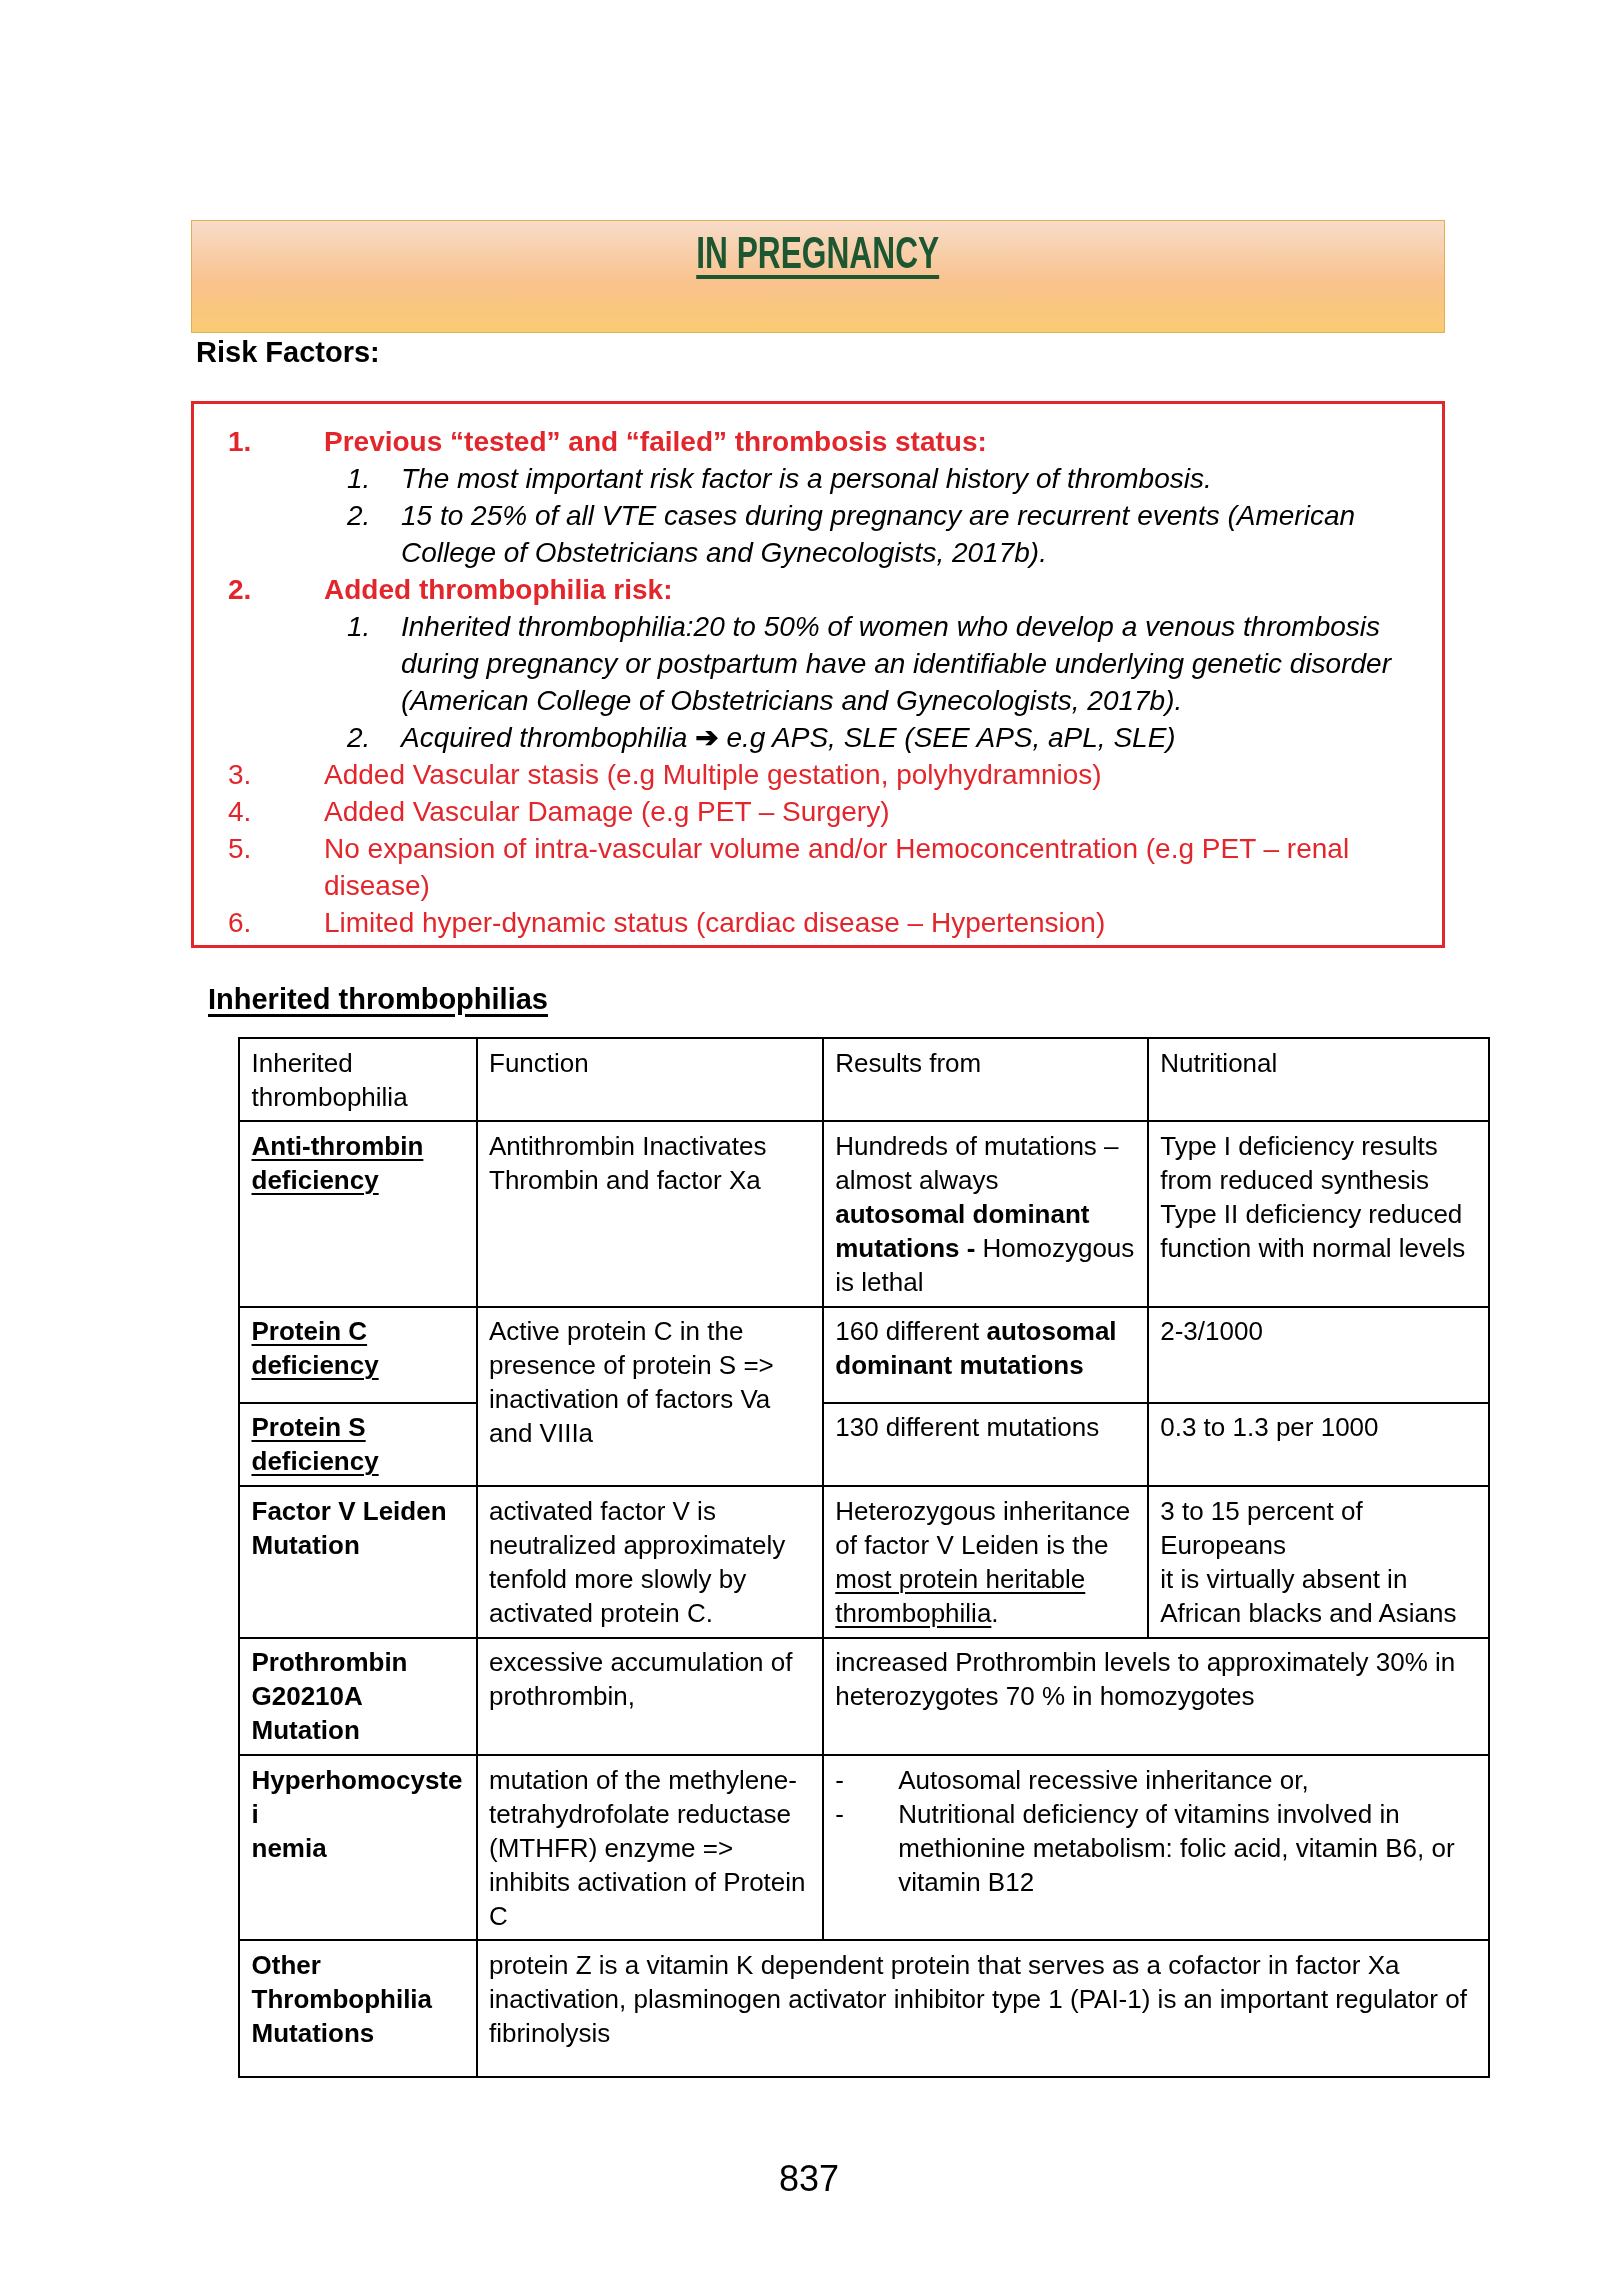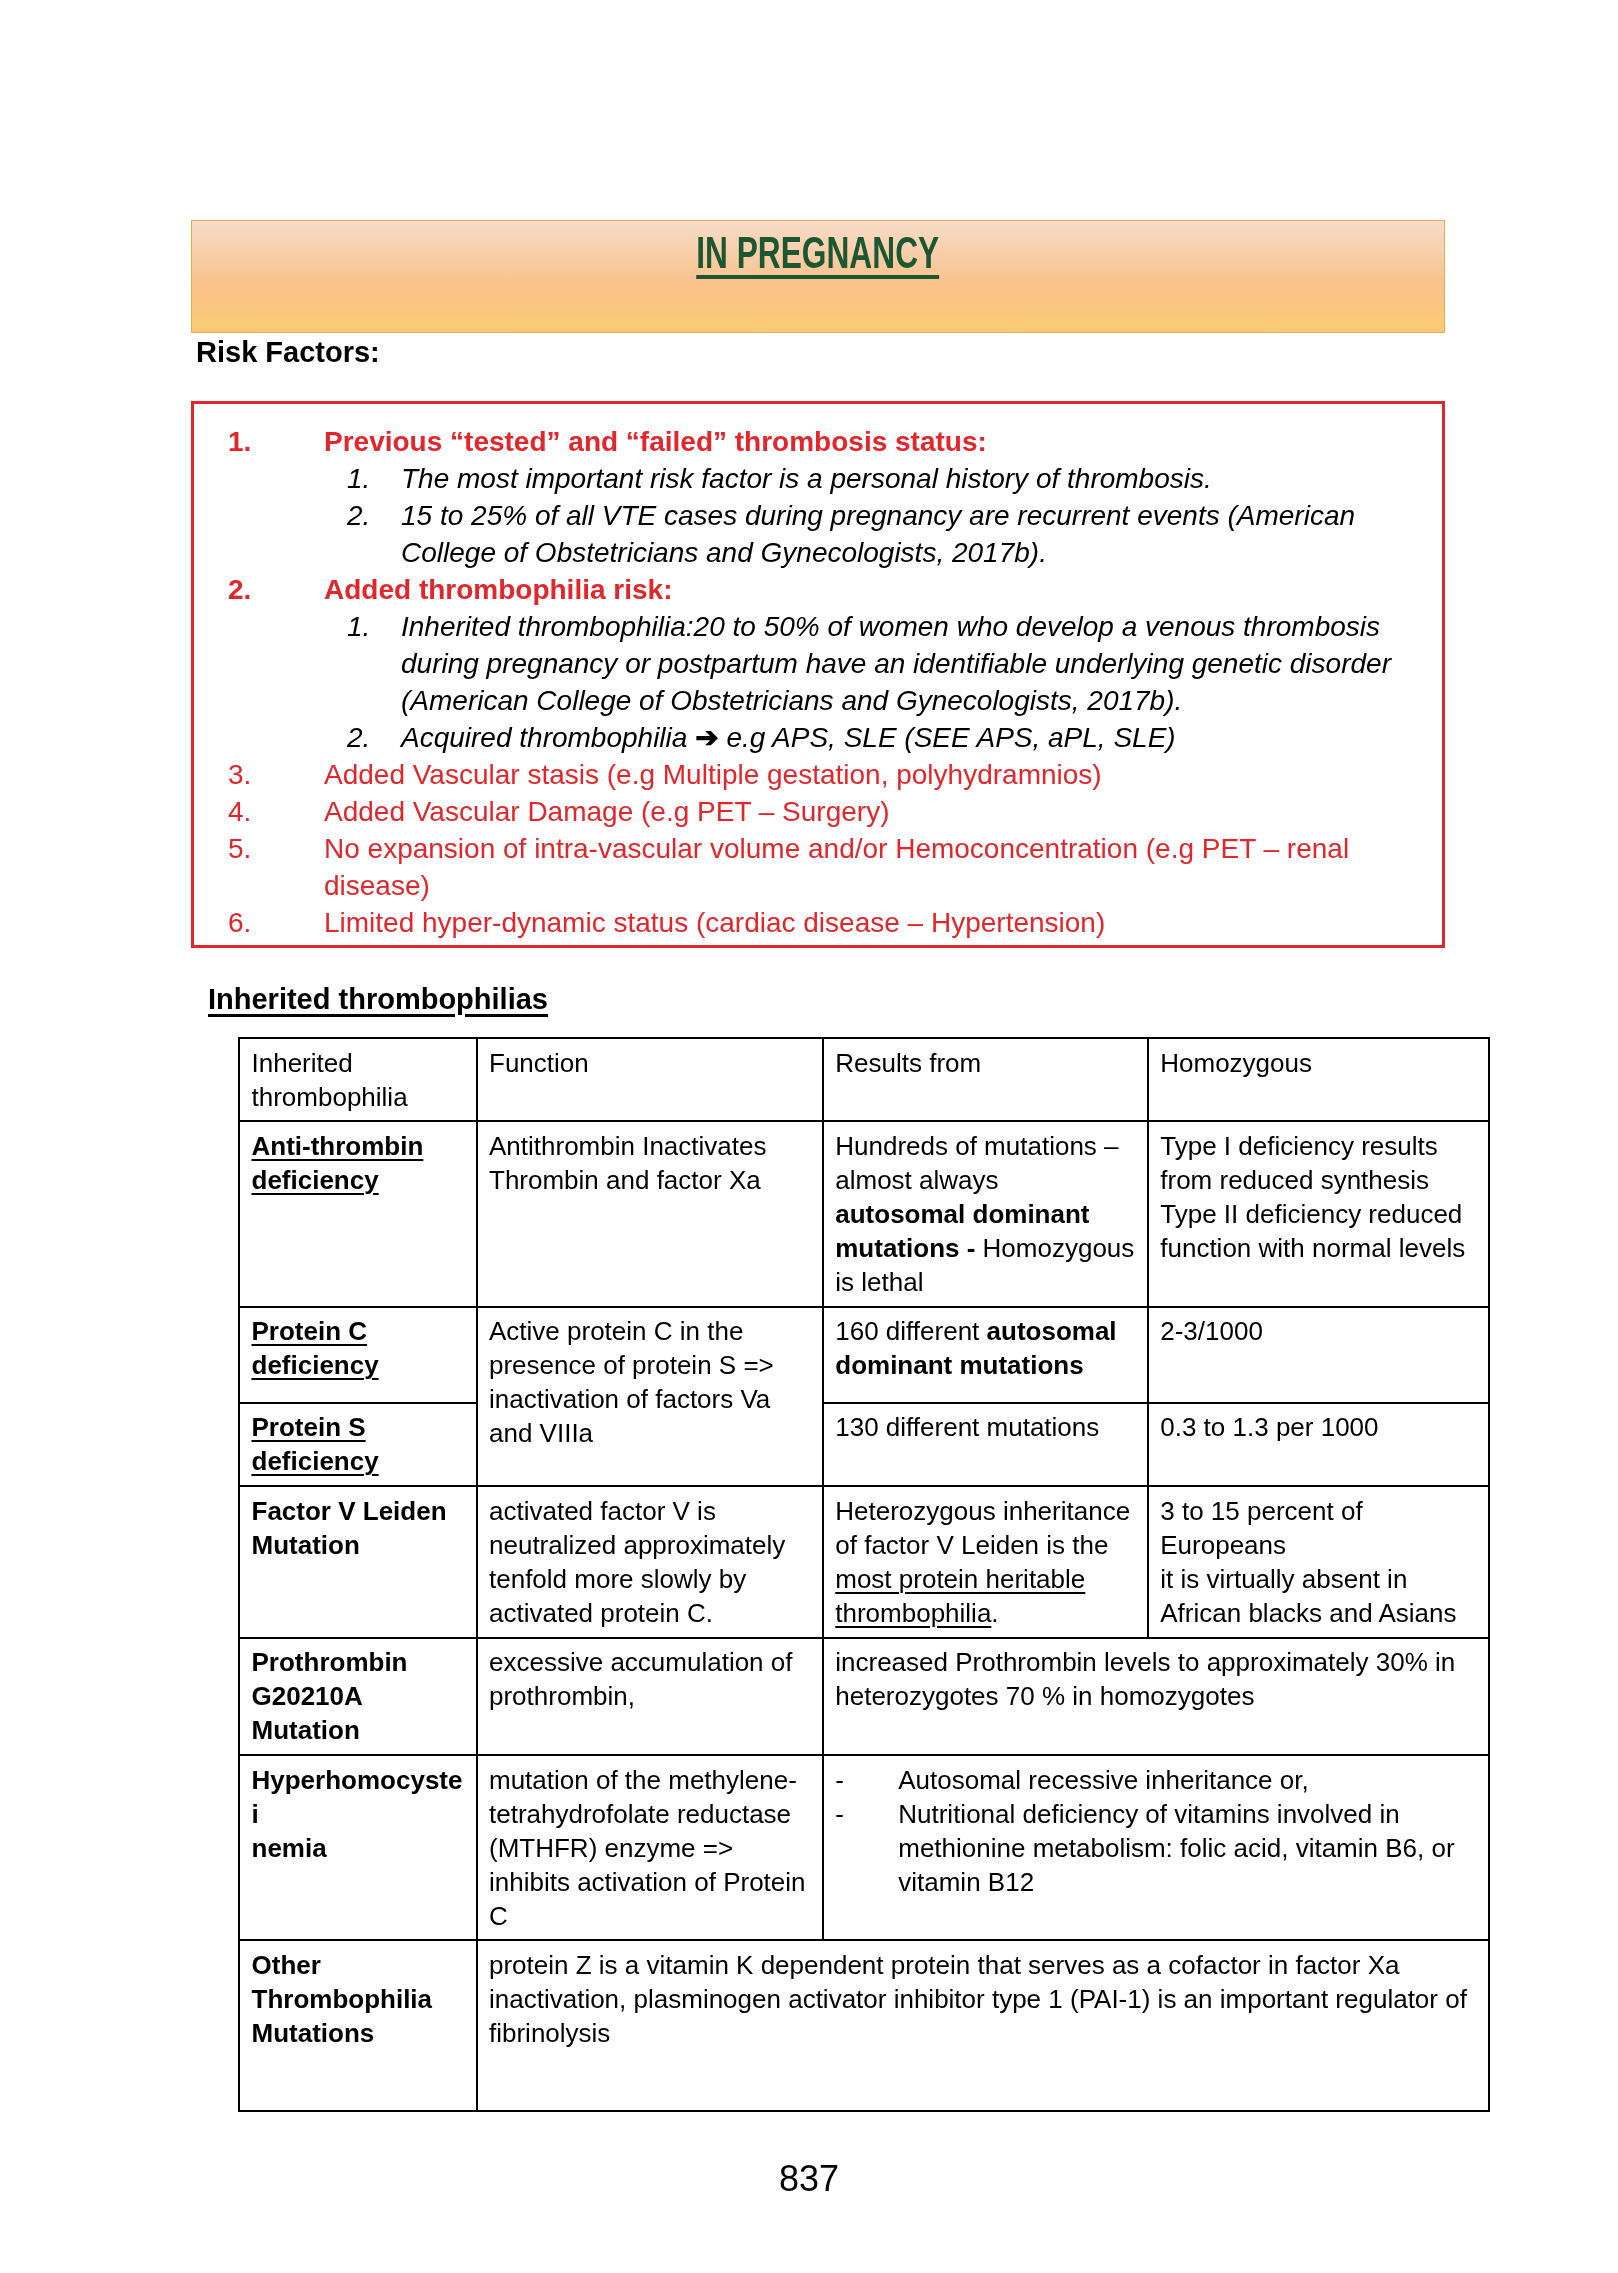--- a/index.html
+++ b/index.html
@@ -124,21 +124,21 @@
           <col style="width:26%">
           <col style="width:27.3%">
       </colgroup>
 
       <tbody>
           <tr style="height:82px">
         <td class="pre">Inherited
 thrombophilia</td>
         <td>Function</td>
         <td>Results from</td>
-        <td>Homozygous</td>
+        <td>Nutritional</td>
       </tr>
 
       <tr style="height:165px">
         <td><span class="b u pre">Anti-thrombin
 deficiency</span></td>
         <td>Antithrombin Inactivates Thrombin and factor Xa</td>
         <td><span>Hundreds of mutations – almost always </span><span class="b">autosomal dominant mutations - </span><span>Homozygous is lethal</span></td>
         <td class="pre">Type I deficiency results from reduced synthesis
 Type II deficiency reduced function with normal levels</td>
       </tr>
@@ -184,21 +184,21 @@
             <span class="dash-col">-</span>
             <span class="dash-text">Autosomal recessive inheritance or,</span>
           </div>
           <div class="dash-row">
             <span class="dash-col">-</span>
             <span class="dash-text">Nutritional deficiency of vitamins involved in methionine metabolism: folic acid, vitamin B6, or vitamin B12</span>
           </div>
         </td>
       </tr>
 
-      <tr style="height:171px">
+      <tr style="height:137px">
         <td><span class="b pre">Other
 Thrombophilia
 Mutations</span></td>
         <td colspan="3">protein Z is a vitamin K dependent protein that serves as a cofactor in factor Xa inactivation, plasminogen activator inhibitor type 1 (PAI-1) is an important regulator of fibrinolysis</td>
       </tr>
 
     </tbody>
       </table>
   </div>
 

